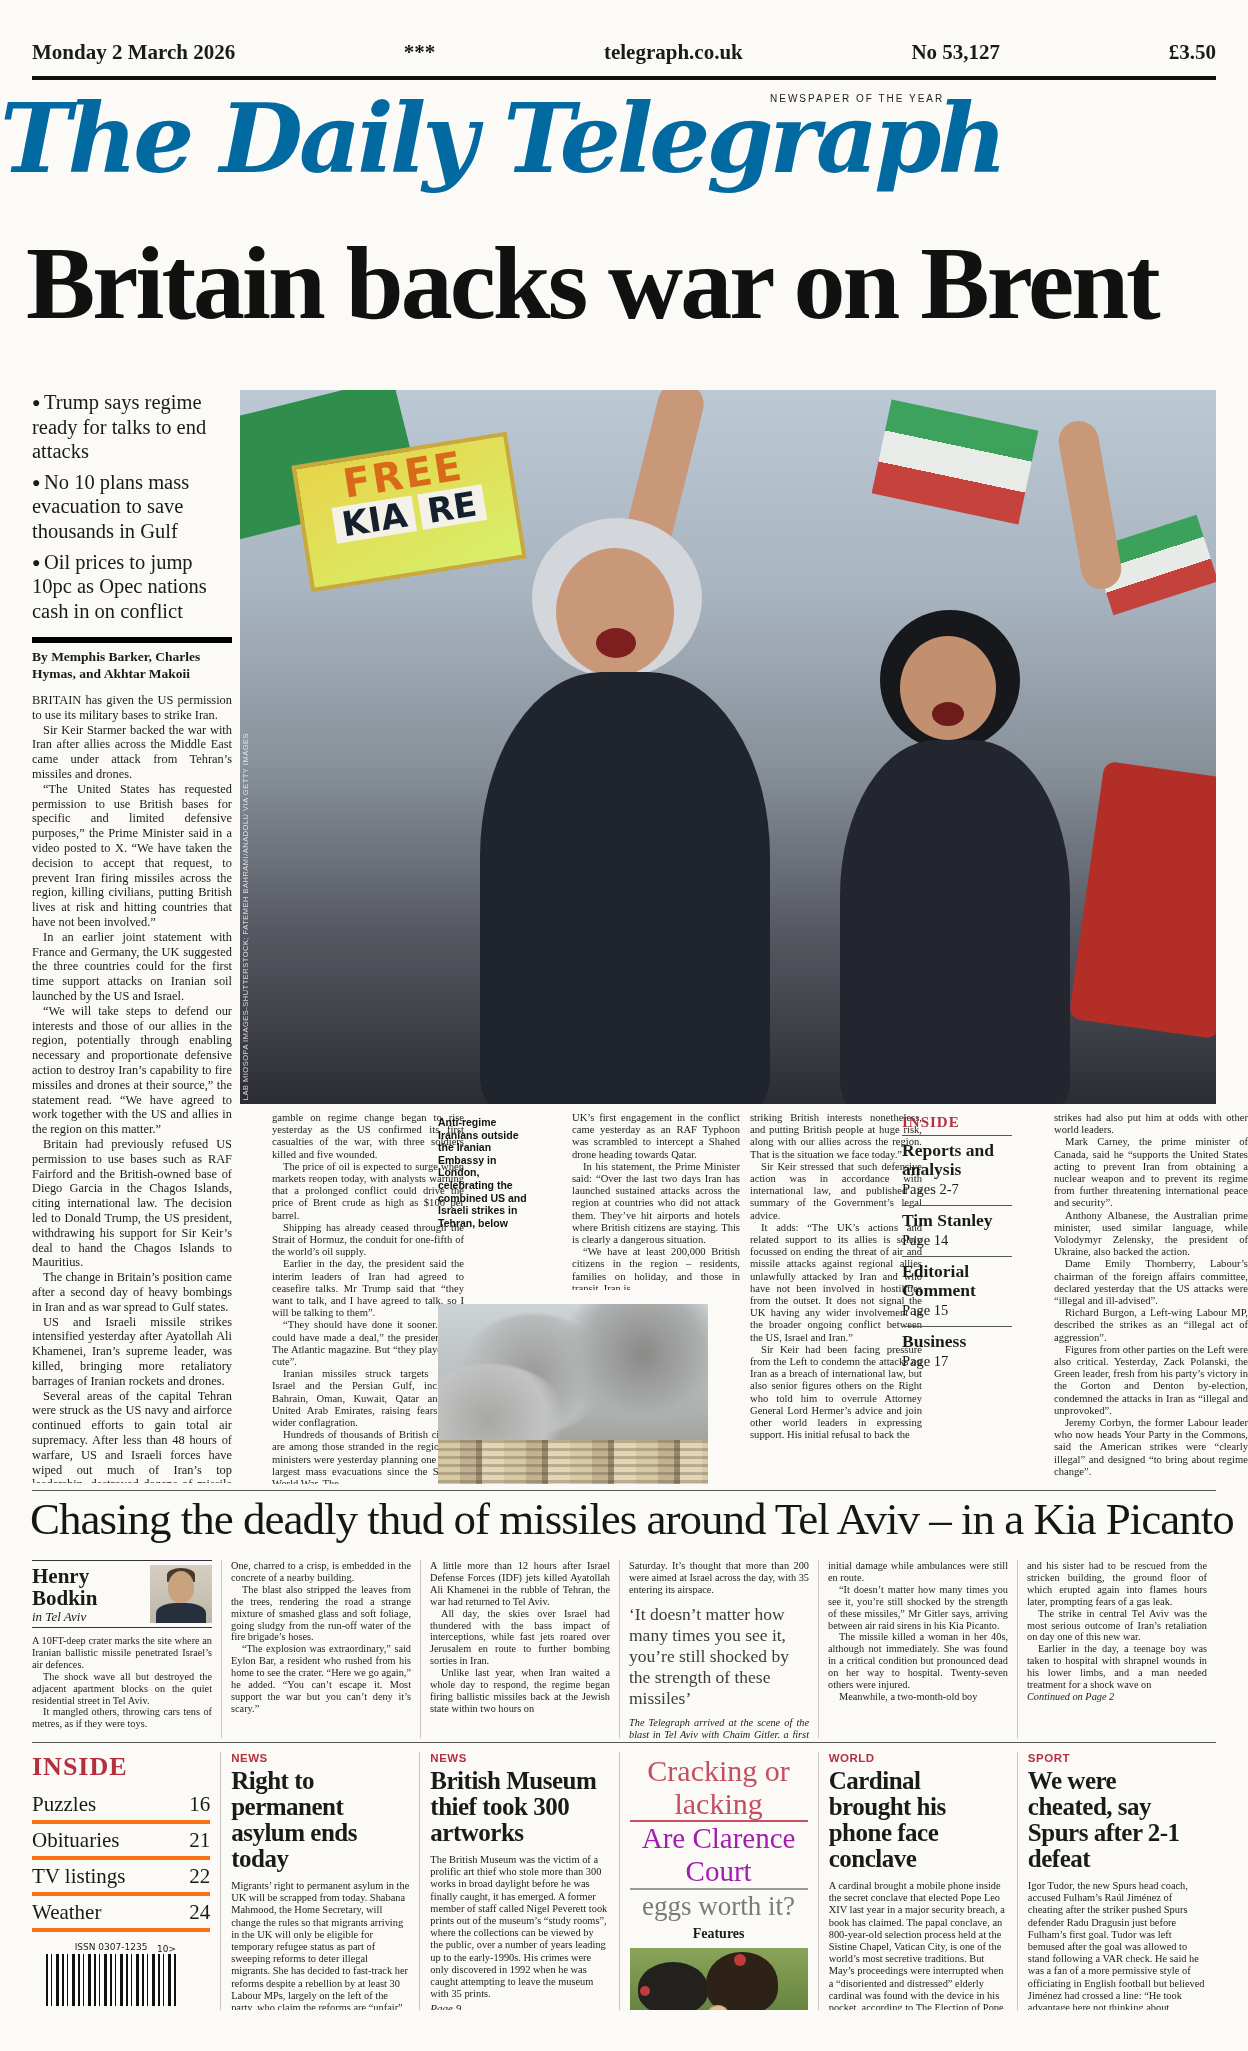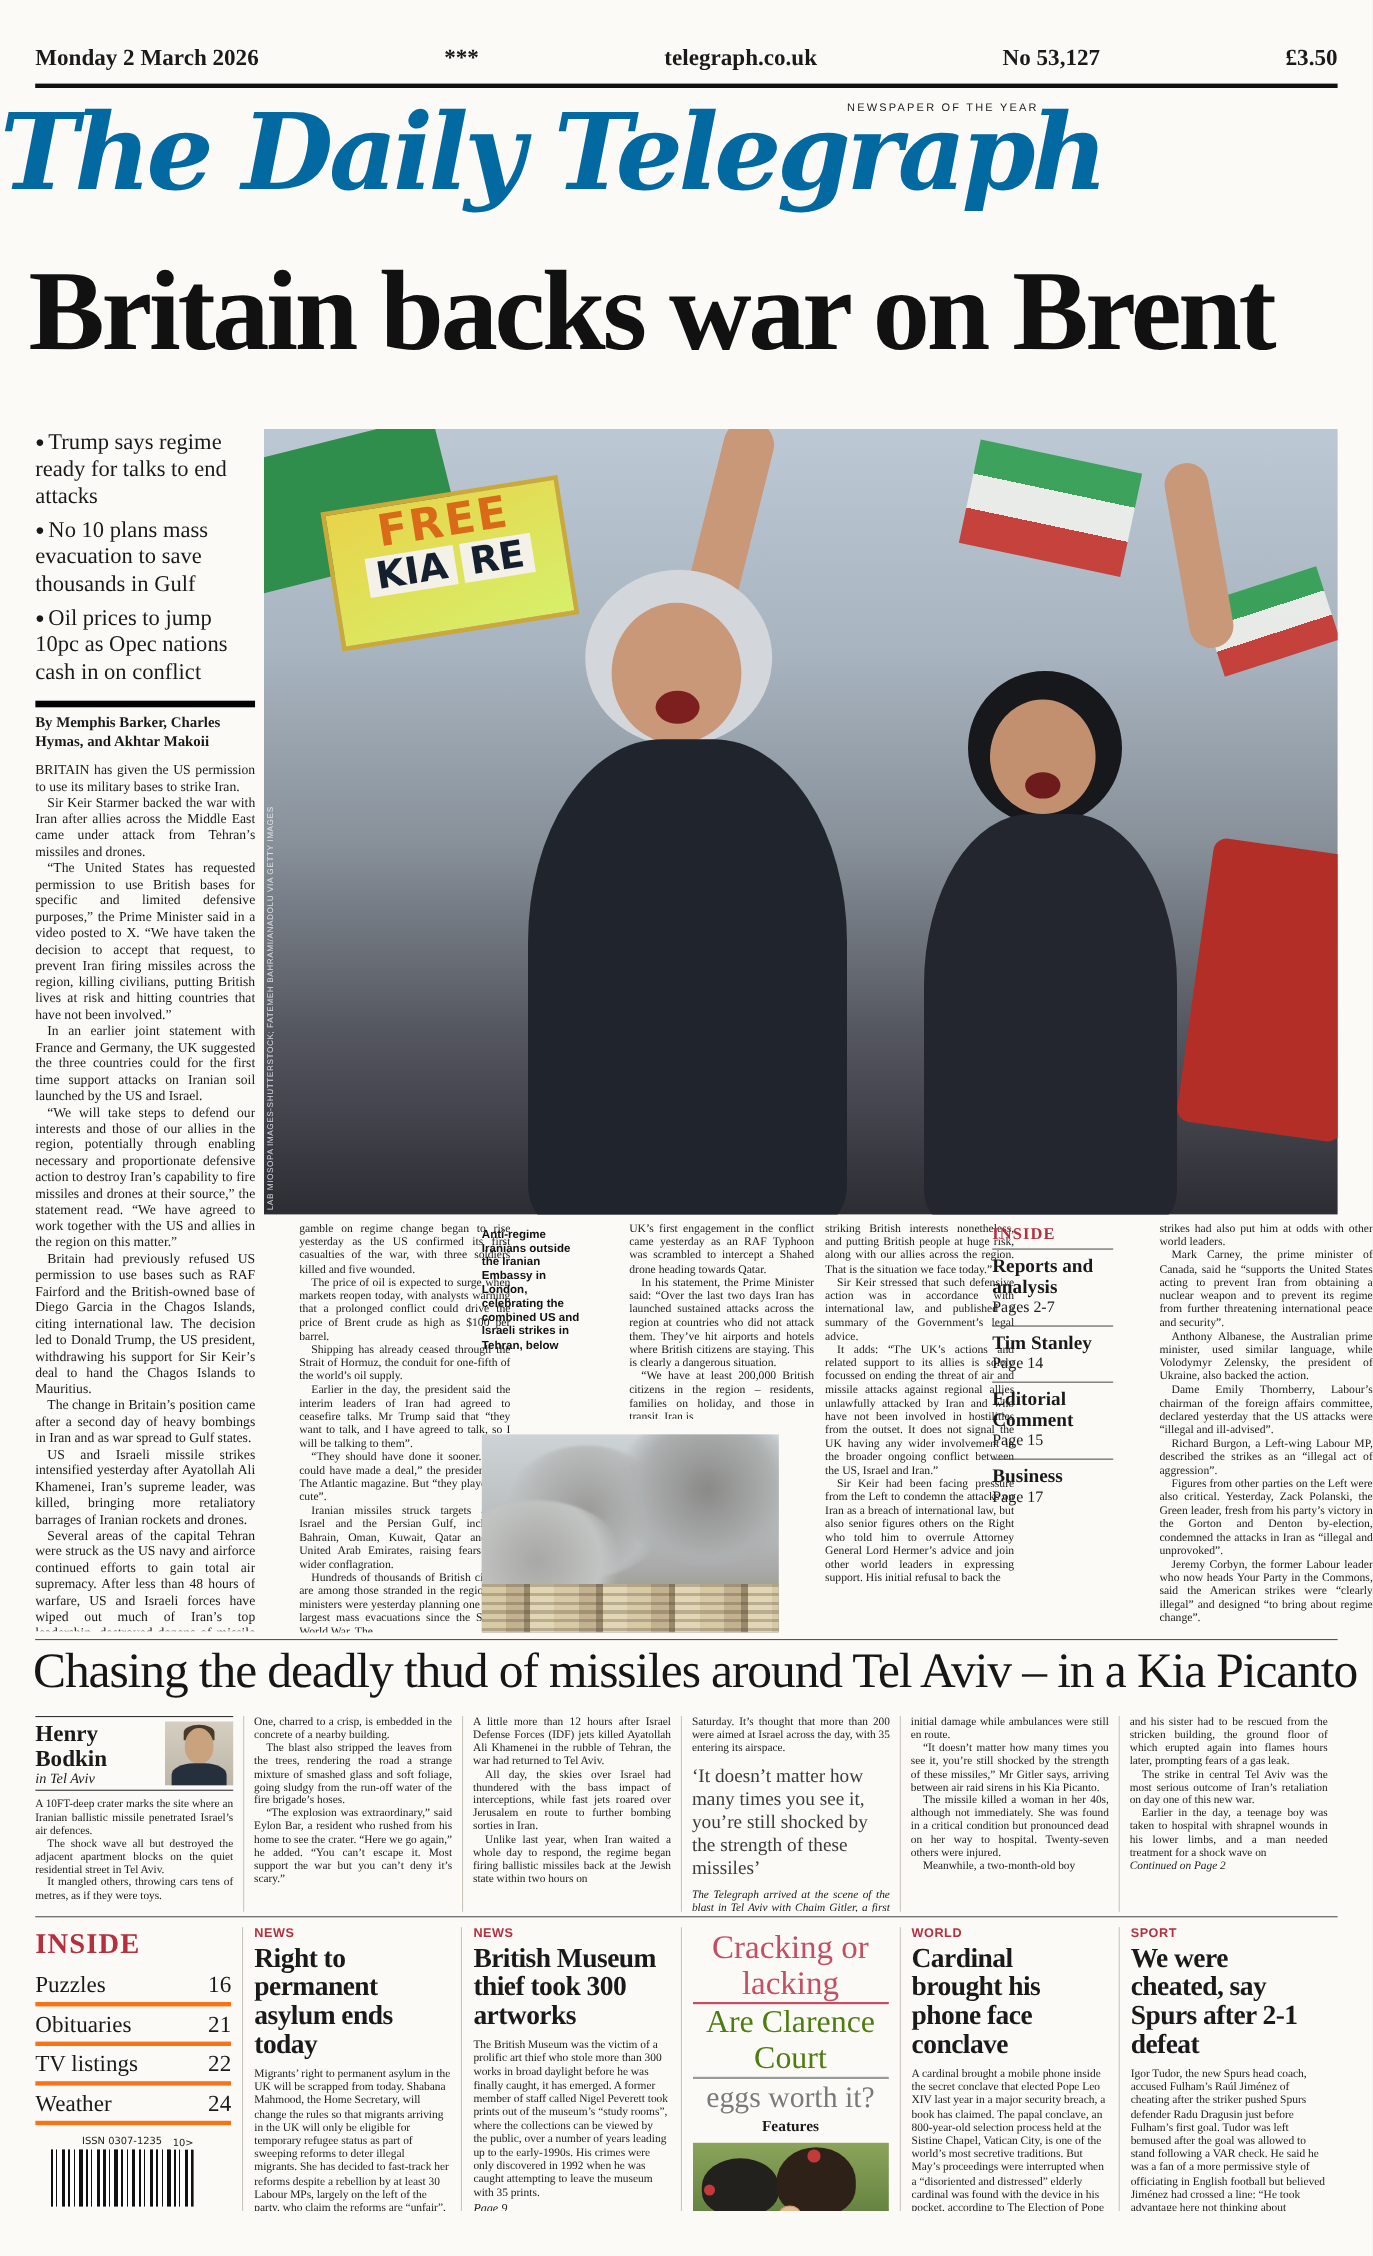--- a/index.html
+++ b/index.html
@@ -102,21 +102,21 @@
   .idx-row{display:flex;justify-content:space-between;border-bottom:4px solid #f97316;
            font-size:21px;padding:4px 0 3px 0;}
   .issn{font-family:"DejaVu Sans",sans-serif;font-size:9px;text-align:center;width:130px;margin:10px 0 2px 14px;}
   .barcode{width:130px;height:52px;margin-left:14px;position:relative;
      background:repeating-linear-gradient(90deg,#111 0 2px,#fff 2px 5px,#111 5px 6px,#fff 6px 10px,#111 10px 13px,#fff 13px 16px);}
   .bc-digits{font-family:"DejaVu Sans",sans-serif;font-size:9px;width:130px;margin-left:14px;letter-spacing:2px;}
   .bc-ed{position:absolute;right:-2px;top:-10px;font-family:"DejaVu Sans",sans-serif;font-size:9px;background:#fbfaf6;padding:0 2px;}
   
   .feature{text-align:center;}
   .f1{color:#c44f63;font-size:30px;line-height:33px;border-bottom:2px solid #c44f63;display:inline-block;margin:2px 0 0 0;}
-  .f2{color:#4d7c0f;font-size:29px;line-height:33px;border-bottom:2px solid #9a9a9a;display:inline-block;margin:0;}
+  .f2{color:#a21caf;font-size:29px;line-height:33px;border-bottom:2px solid #9a9a9a;display:inline-block;margin:0;}
   .f3{color:#7a7a7a;font-size:27px;line-height:32px;margin:0;}
   .flabel{font-weight:bold;font-size:14px;margin:4px 0 6px 0;}
   .chickpic{position:relative;width:100%;height:92px;overflow:hidden;
             background:linear-gradient(180deg,#8aa45a 0%,#6d8a45 55%,#55703a 100%);}
   .hen{position:absolute;border-radius:55% 55% 45% 45%;background:#23211e;}
   .comb{position:absolute;border-radius:50%;background:#c23b3b;}
   .egg{position:absolute;border-radius:50%;background:#e3bd92;border:1px solid #c79e73;}
 </style>
 </head>
 <body>

